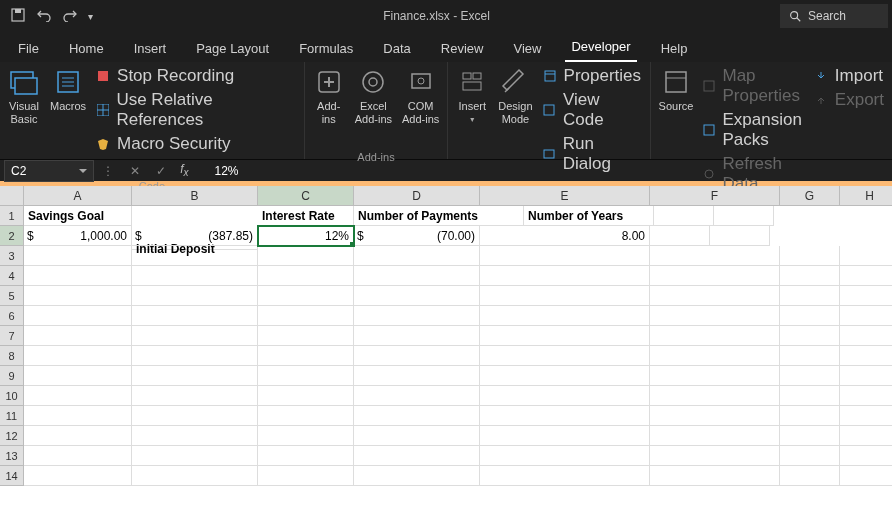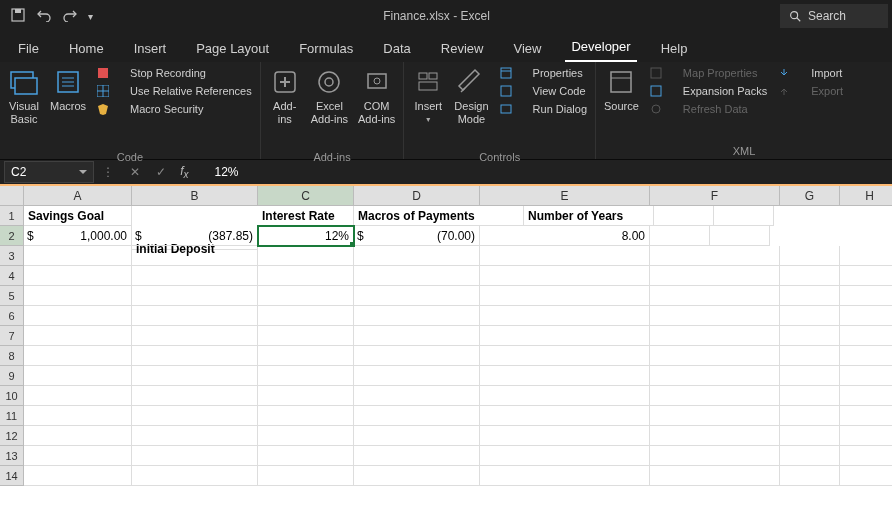--- a/index.html
+++ b/index.html
@@ -18,25 +18,25 @@
   .tabs .tab.active { color: #fff; border-bottom: 2px solid #fff; }
   
   .ribbon { height: 98px; background: #212121; display: flex; border-bottom: 1px solid #0a0a0a; }
   .ribbon .group { display: flex; flex-direction: column; padding: 4px 8px 2px 8px; border-right: 1px solid #333; }
   .ribbon .group .content { flex: 1; display: flex; align-items: flex-start; gap: 10px; }
   .ribbon .group .label { text-align: center; color: #999; font-size: 11px; padding-top: 2px; margin-top: 24px; }
   .ribbon .bigbtn { display: flex; flex-direction: column; align-items: center; gap: 2px; cursor: pointer; }
   .ribbon .bigbtn .ico { width: 32px; height: 32px; display: flex; align-items: center; justify-content: center; }
   .ribbon .bigbtn .txt { font-size: 11px; text-align: center; color: #d0d0d0; line-height: 1.15; }
   .ribbon .vlist { display: flex; flex-direction: column; gap: 4px; }
-  .ribbon .small { display: flex; align-items: center; gap: 20px; cursor: pointer; font-size: 11px; color: #d0d0d0; }
+  .ribbon .small { display: flex; align-items: center; gap: 7px; cursor: pointer; font-size: 17px; color: #d0d0d0; }
   .ribbon .small.dim { color: #666; }
   .ribbon .small .i { width: 14px; height: 14px; display: flex; align-items: center; justify-content: center; }
   
-  .fbar { height: 26px; background: #212121; display: flex; align-items: center; border-bottom: 2px solid #fdba74; }
+  .fbar { height: 26px; background: #212121; display: flex; align-items: center; border-bottom: 5px solid #fdba74; }
   .namebox { width: 90px; height: 22px; background: #2a2a2a; border: 1px solid #404040; margin-left: 4px; padding-left: 6px; display: flex; align-items: center; color: #fff; font-size: 12px; position: relative; }
   .namebox::after { content: ""; position: absolute; right: 6px; top: 50%; width: 0; height: 0; border-left: 4px solid transparent; border-right: 4px solid transparent; border-top: 4px solid #aaa; transform: translateY(-50%); }
   .fbar .fbtn { color: #888; padding: 0 8px; cursor: pointer; }
   .fbar .fx { font-style: italic; color: #bbb; padding: 0 6px; }
   .fbar .fval { color: #fff; padding-left: 20px; font-size: 12px; }
   
   .grid { background: #fff; color: #000; position: relative; height: 330px; overflow: hidden; }
   .grid-corner { position: absolute; left: 0; top: 0; width: 24px; height: 20px; background: #e0e0e0; border-right: 1px solid #bbb; border-bottom: 1px solid #bbb; }
   .col-headers { position: absolute; left: 24px; top: 0; height: 20px; display: flex; }
   .col-h { background: #e0e0e0; border-right: 1px solid #bbb; border-bottom: 1px solid #bbb; display: flex; align-items: center; justify-content: center; color: #333; font-size: 12px; }
@@ -337,21 +337,21 @@
       <div class="row-h">11</div>
       <div class="row-h">12</div>
       <div class="row-h">13</div>
       <div class="row-h">14</div>
     </div>
   <div class="cells" id="cells">
       <div class="row">
         <div class="cell hd" style="width: 108px;">Savings Goal</div>
         <div class="cell hd" style="width: 126px; margin-top: 43px;">Initial Deposit</div>
         <div class="cell hd" style="width: 96px;">Interest Rate</div>
-        <div class="cell hd" style="width: 170px;">Macros of Payments</div>
+        <div class="cell hd" style="width: 170px;">Number of Payments</div>
         <div class="cell hd" style="width: 130px;">Number of Years</div>
         <div class="cell" style="width: 60px;"></div>
         <div class="cell" style="width: 60px;"></div>
       </div>
       <div class="row">
         <div class="cell" style="width: 108px;">
           <span class="cur">$</span>
           <span class="val">1,000.00</span>
         </div>
         <div class="cell" style="width: 126px;">

